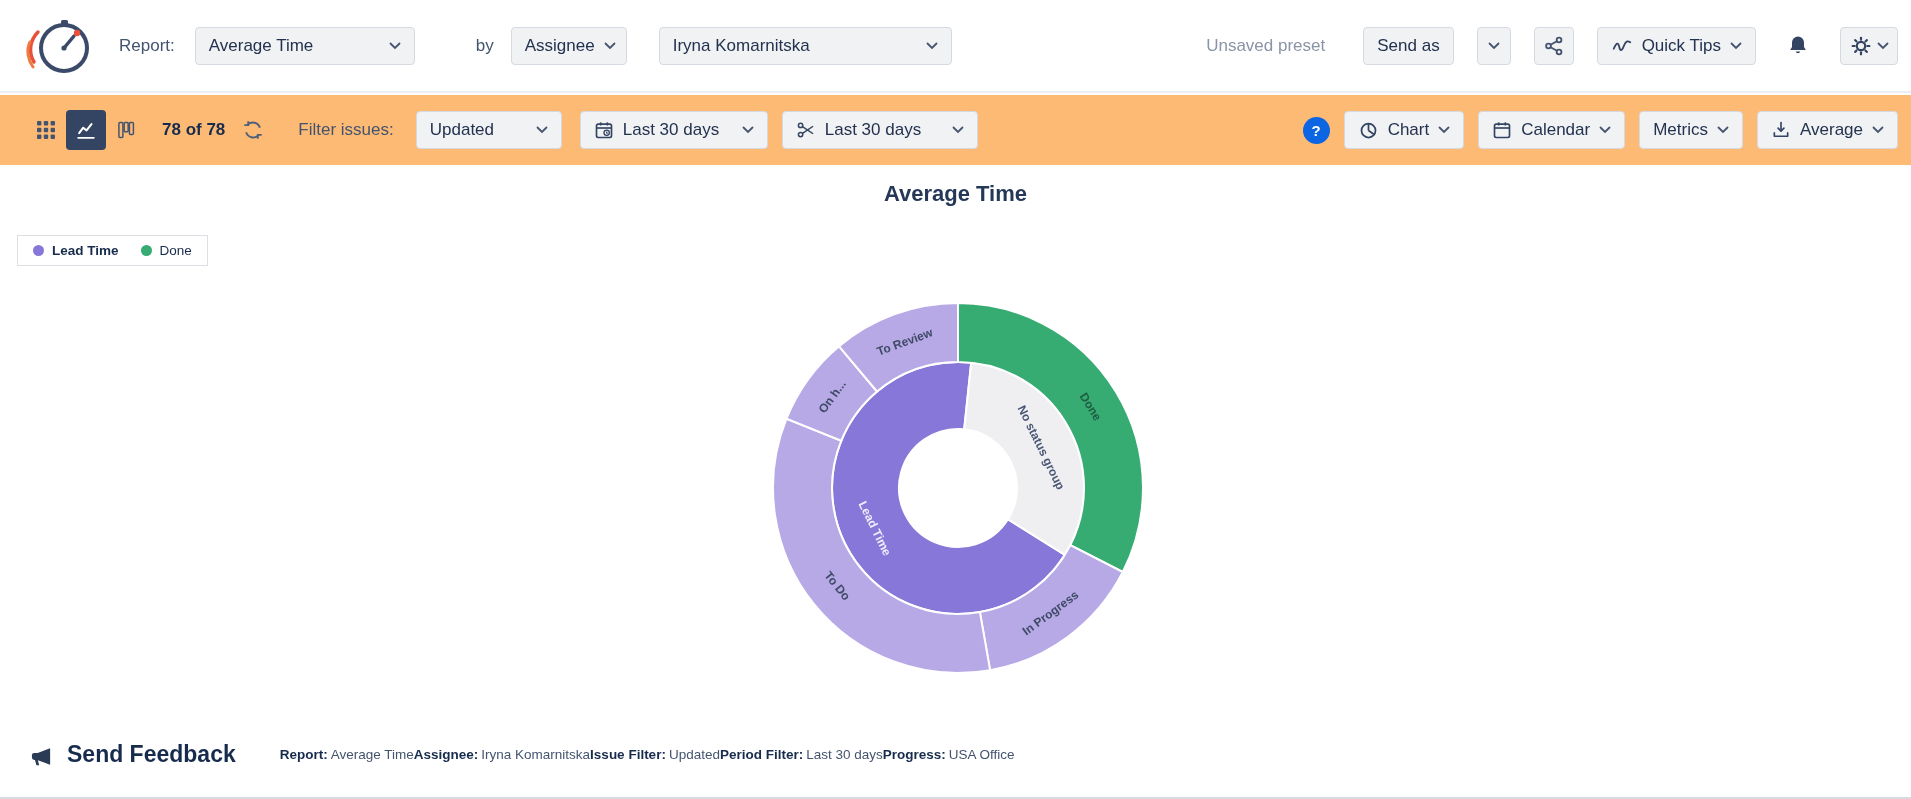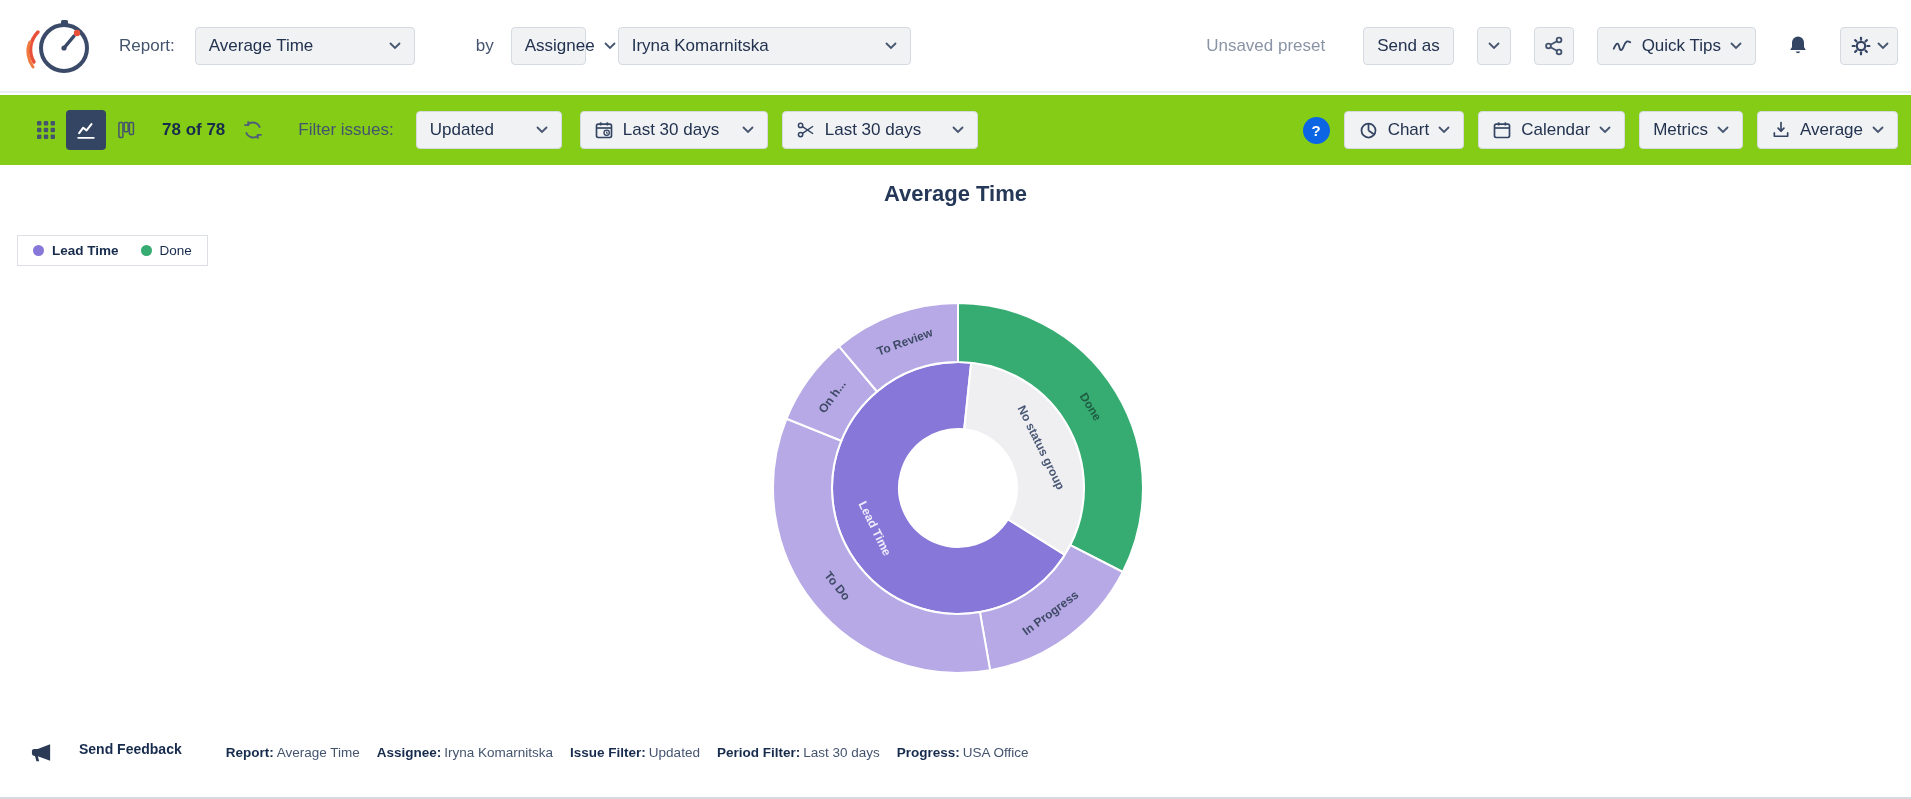--- a/index.html
+++ b/index.html
@@ -18,35 +18,35 @@
   .muted-lbl{color:#44546F;font-size:17px;}
   .lbl-report{margin:0 20px 0 27px;}
   .btn{
     display:inline-flex;align-items:center;gap:9px;
     background:#F1F2F4;border:1px solid #D5DAE1;border-radius:4px;
     height:38px;padding:0 13px;font-size:17px;color:#22324F;
     cursor:pointer;box-sizing:border-box;white-space:nowrap;
   }
   .select{justify-content:space-between;}
   .sel-report{width:220px;}
-  .sel-groupby{width:75px;}
+  .sel-groupby{width:116px;}
   .sel-assignee{width:293px;margin-left:32px;}
   .by-lbl{margin:0 17px;padding-left:44px;}
   .caret{color:#44546F;display:inline-flex;flex:0 0 auto;}
   .header-right{margin-left:auto;margin-right:13px;display:flex;align-items:center;gap:23px;}
   .preset-status{color:#8A94A6;font-size:17px;margin-right:15px;}
   .btn-sq{width:34px;padding:0;justify-content:center;}
   .btn-icon{width:40px;padding:0;justify-content:center;}
   .icon-plain{width:38px;height:38px;display:inline-flex;align-items:center;justify-content:center;cursor:pointer;background:transparent;border:none;}
   .btn-gear{width:58px;padding:0 8px;justify-content:center;gap:5px;}
   
   .toolbar{
     position:absolute;top:95px;left:0;width:100%;height:70px;
     display:flex;align-items:center;box-sizing:border-box;
-    padding:0 13px 0 26px;background:#84cc16;
+    padding:0 13px 0 26px;background:#fdba74;
   }
   .icon-btn{
     width:40px;height:40px;border-radius:4px;display:inline-flex;
     align-items:center;justify-content:center;cursor:pointer;color:#44546F;
     flex:0 0 auto;
   }
   .icon-btn.active{background:#344563;color:#fff;}
   .count{font-weight:700;font-size:17px;margin-left:16px;white-space:nowrap;}
   .refresh{margin-left:9px;}
   .lbl-filter{margin-left:26px;margin-right:22px;white-space:nowrap;}
@@ -68,22 +68,22 @@
     position:absolute;left:17px;top:235px;display:flex;align-items:center;gap:22px;
     border:1px solid #DCDFE4;background:#fff;padding:7px 15px;box-sizing:border-box;
   }
   .legend-item{display:flex;align-items:center;font-size:13.5px;color:#172B4D;cursor:pointer;}
   .legend-item .dot{width:11px;height:11px;border-radius:50%;display:inline-block;margin-right:8px;}
   .legend-item.strong{font-weight:700;}
   #sunburst{position:absolute;left:738px;top:273px;}
   #sunburst text{font-family:"Liberation Sans", sans-serif;}
   
   .footer{position:absolute;top:741px;left:0;width:100%;display:flex;align-items:center;}
-  .feedback{display:flex;align-items:flex-start;gap:26px;margin-left:30px;font-size:14px;font-weight:700;color:#172B4D;cursor:pointer;}
-  .summary{display:flex;gap:17px;margin-left:44px;font-size:13.5px;align-items:center;white-space:nowrap;}
+  .feedback{display:flex;align-items:flex-end;gap:14px;margin-left:30px;font-size:23px;font-weight:700;color:#172B4D;cursor:pointer;}
+  .summary{display:flex;margin-left:44px;font-size:13.5px;align-items:center;white-space:nowrap;}
   .sum-item b{font-weight:700;color:#172B4D;}
   .sum-item span{color:#44546F;margin-left:3px;}
   .bottom-line{position:absolute;left:0;bottom:0;width:100%;height:2px;background:#D7DBE0;}
 </style>
 </head>
 <body>
 
 <div class="header">
   <div class="logo">
     <svg width="68" height="72" viewBox="0 0 68 72">

